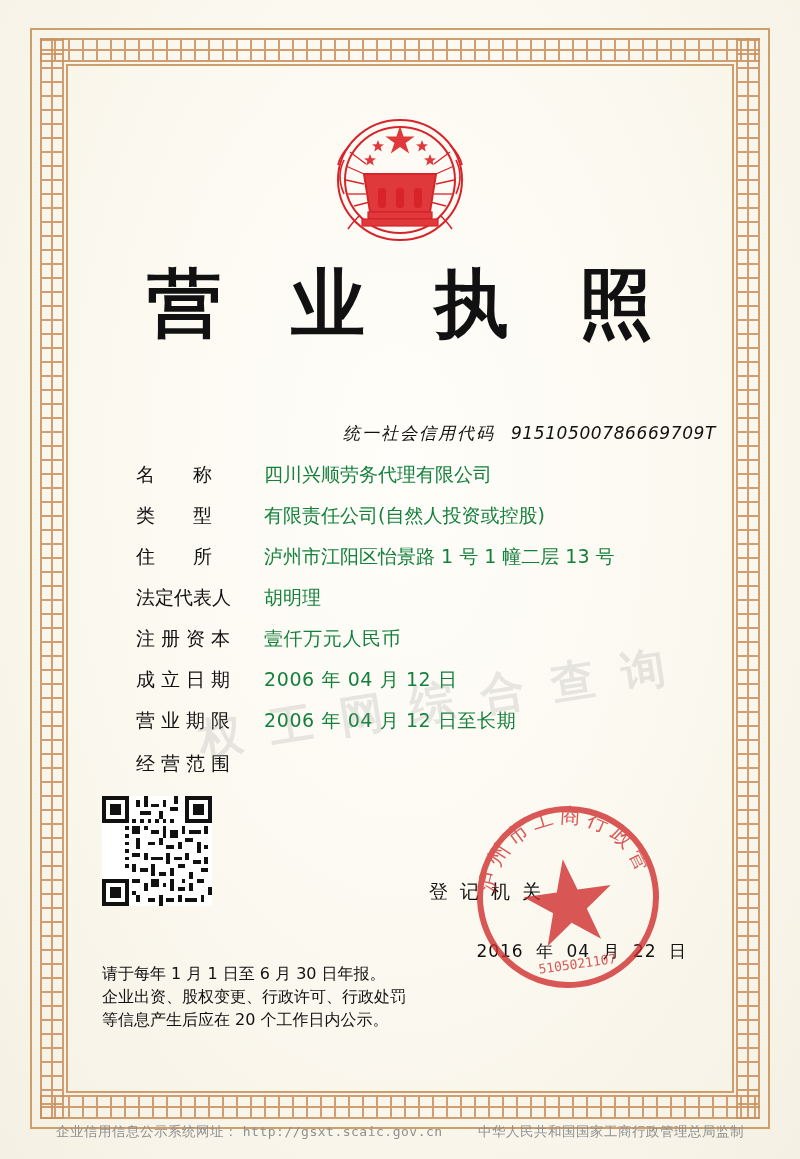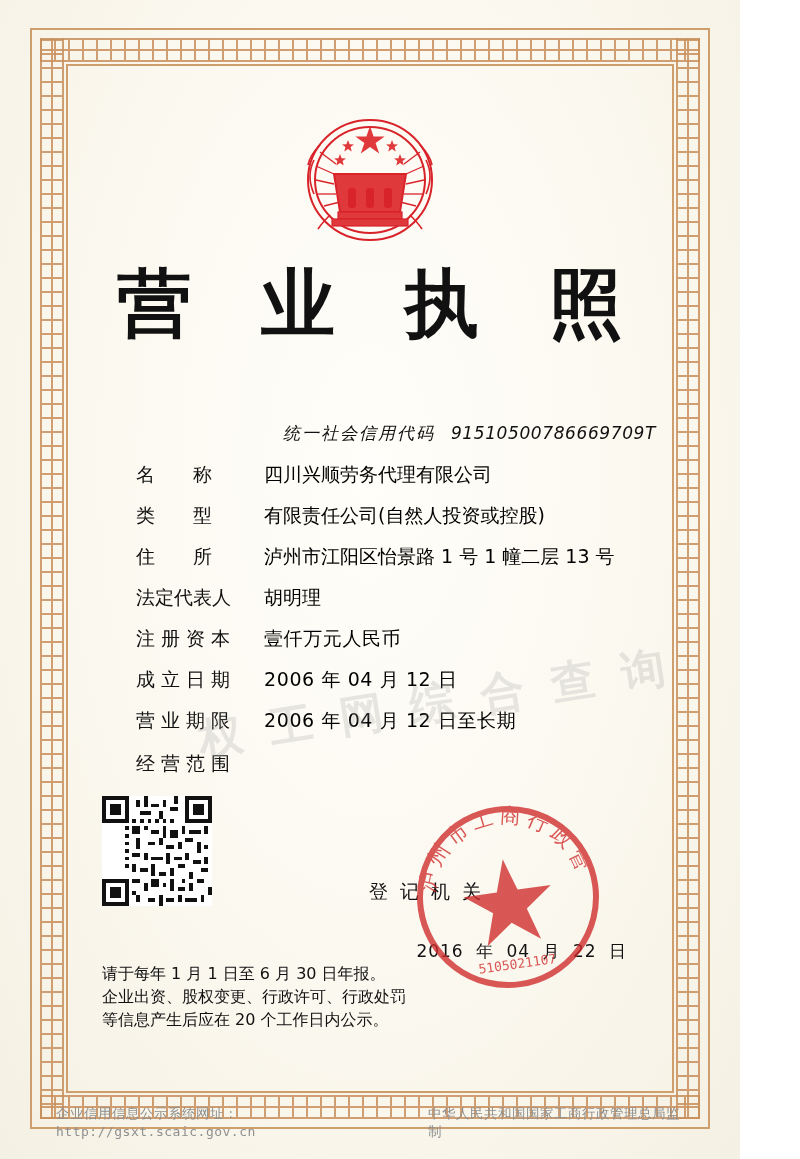--- a/index.html
+++ b/index.html
@@ -5,21 +5,21 @@
   html, body {
     margin: 0;
     padding: 0;
     background: #ffffff;
   }
   body {
     font-family: "Liberation Sans", sans-serif;
   }
   .page {
     position: relative;
-    width: 740px;
+    width: 800px;
     height: 1159px;
     background: #fdfbf4;
     overflow: hidden;
   }
   
   .paper {
     position: absolute;
     inset: 0;
     background:
       radial-gradient(ellipse at 50% 40%, #fffefa 0%, #fbf8ef 55%, #f4f0e3 100%);
@@ -155,21 +155,21 @@
     color: #111;
     display: flex;
     justify-content: space-between;
     letter-spacing: 0;
   }
   .row .label.lbl4 { letter-spacing: 0; }
   .row .value {
     flex: 1;
     font-family: "DejaVu Sans", "Liberation Sans", sans-serif;
     font-size: 19px;
-    color: #000000;
+    color: #15803d;
     padding-left: 10px;
   }
   .row.scope .value {
     font-size: 14.5px;
     line-height: 25px;
     letter-spacing: .2px;
     text-align: justify;
   }
   .row.scope .label { padding-top: 2px; }
   .row.capital .value,

